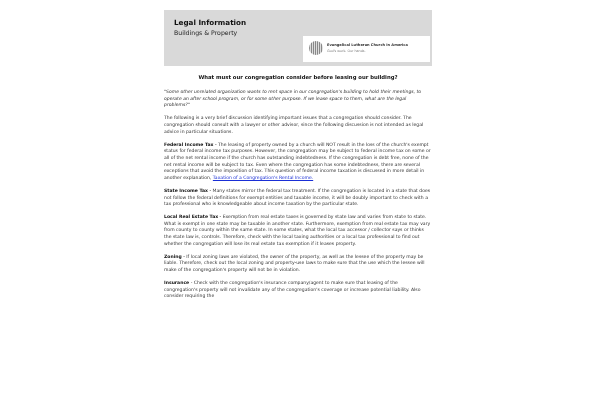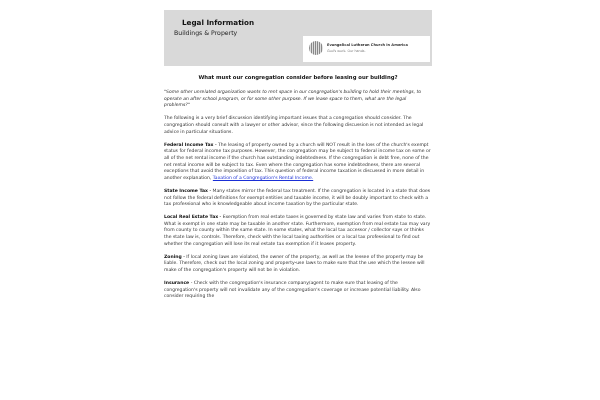--- a/index.html
+++ b/index.html
@@ -1,20 +1,20 @@
 <!DOCTYPE html>
 <html><head>
 <meta charset="utf-8">
 <style>
   html, body { margin: 0; padding: 0; background: #ffffff; }
   body { width: 600px; height: 400px; overflow: hidden; position: relative;
          font-family: "DejaVu Sans", sans-serif; color: #222; }
   .page { position: absolute; left: 164px; top: 10px; width: 268px; }
   .header { position: relative; height: 56px; background: #d9d9d9; }
-  .h-title { position: absolute; left: 10px; top: 8px; font-size: 7.2px; font-weight: bold; color: #111; margin-left: 8px; }
+  .h-title { position: absolute; left: 10px; top: 8px; font-size: 7.2px; font-weight: bold; color: #111; }
   .h-sub { position: absolute; left: 10px; top: 19px; font-size: 6.2px; color: #222; }
   .logo { position: absolute; left: 139px; top: 26px; width: 127px; height: 26px; background: #fff; }
   .logo-mark { position: absolute; left: 6px; top: 5px; width: 14px; height: 14px; border-radius: 50%;
                background: repeating-linear-gradient(90deg, #888 0 1px, #ddd 1px 2px); }
   .logo-name { position: absolute; left: 24px; top: 7px; font-size: 3.6px; font-weight: bold; color: #333; white-space: nowrap; }
   .logo-tag { position: absolute; left: 24px; top: 13px; font-size: 3.3px; color: #777; white-space: nowrap; }
   .question { margin-top: 8px; text-align: center; font-size: 5.3px; font-weight: bold; color: #111; }
   .content { font-size: 4.55px; line-height: 6.6px; color: #333; }
   .content p { margin: 0 0 6.6px 0; }
   .quote { font-style: italic; margin-top: 9px !important; }

